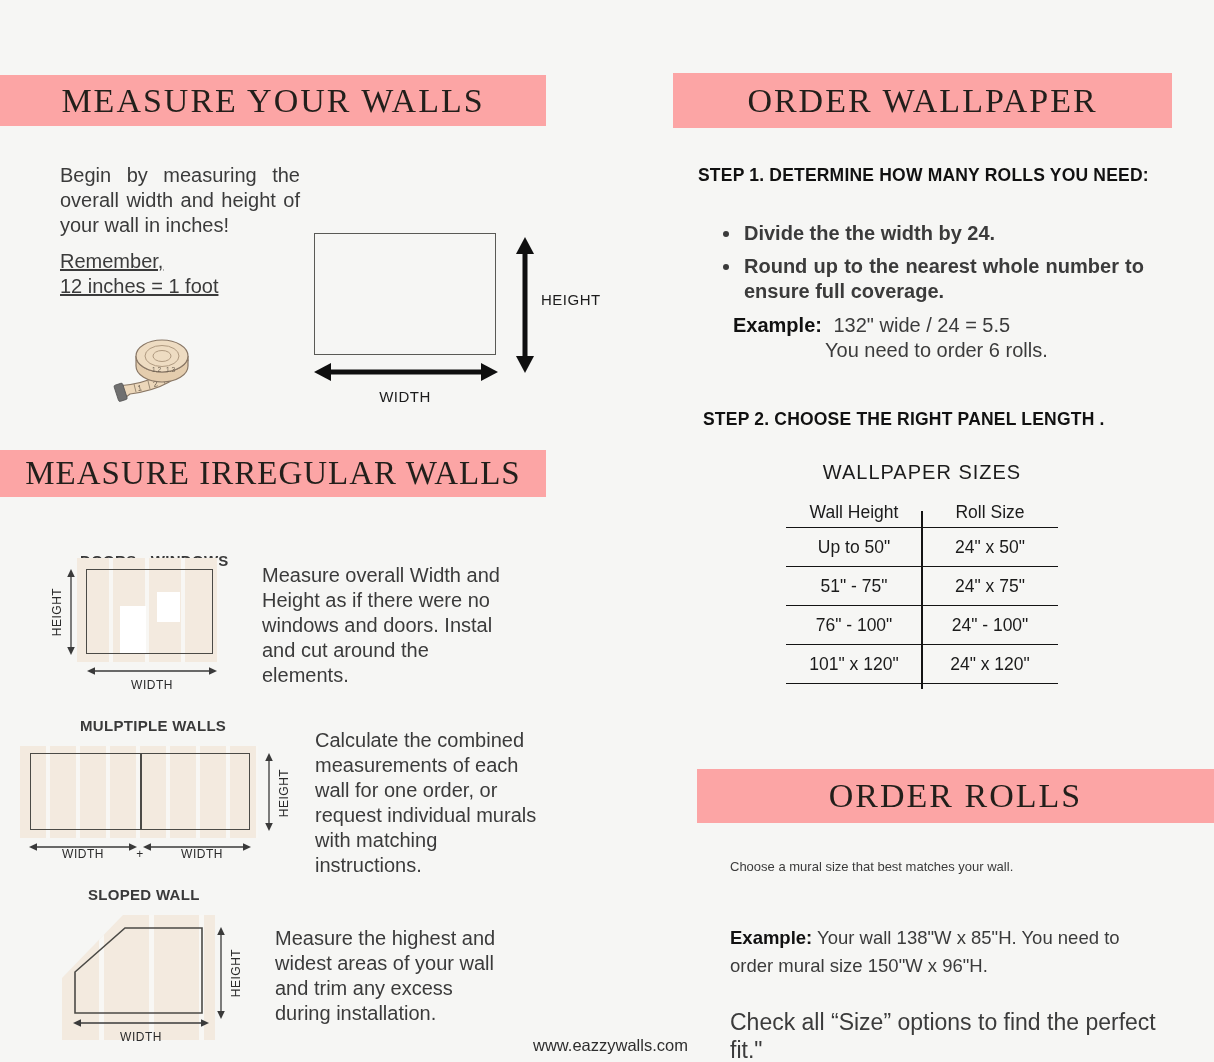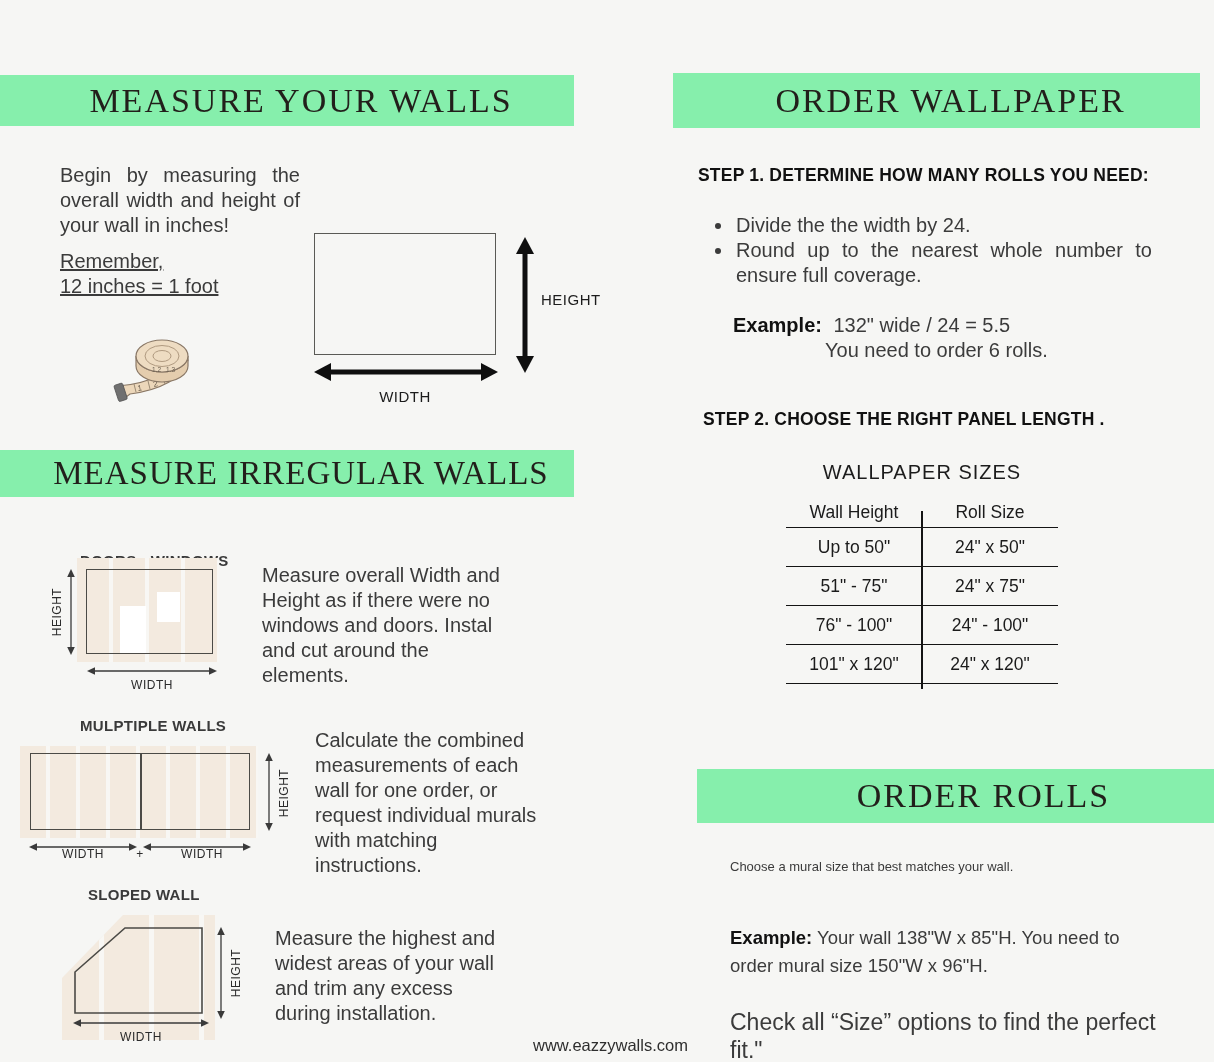--- a/index.html
+++ b/index.html
@@ -1,34 +1,34 @@
 <!DOCTYPE html>
 <html><head>
 <meta charset="utf-8">
 <style>
   html,body{margin:0;padding:0;background:#e9e9e9;}
   #canvas{position:relative;width:1214px;height:1062px;background:#f6f6f4;overflow:hidden;
           font-family:"Liberation Sans",sans-serif;color:#333;}
-  .band{position:absolute;background:#86efac;display:flex;align-items:center;justify-content:center;padding-left:28px;}
+  .band{position:absolute;background:#fca5a5;display:flex;align-items:center;justify-content:center;}
   .band-title{font-family:"Liberation Serif",serif;font-weight:400;color:#221f1b;letter-spacing:2px;white-space:nowrap;}
   .serif34{font-size:34px;}
   .serif33{font-size:33px;letter-spacing:1px;}
   .para{position:absolute;font-size:20px;line-height:25px;color:#3b3b3b;}
   .just{text-align:justify;}
   .sublabel{position:absolute;font-size:15px;font-weight:bold;color:#3a3a3a;letter-spacing:0.3px;}
   .stephead{position:absolute;font-size:17.5px;font-weight:bold;color:#111;letter-spacing:0.2px;white-space:nowrap;}
   .dlabel{position:absolute;font-size:12px;color:#2b2b2b;letter-spacing:0.5px;}
   .dlabel-lg{position:absolute;font-size:15px;color:#1c1c1c;letter-spacing:0.5px;}
   .vtext{transform:translate(-50%,-50%) rotate(-90deg);position:absolute;white-space:nowrap;}
   .outline{position:absolute;border:1.6px solid #4b4a46;background:transparent;box-sizing:border-box;}
   .beige-stripes{position:absolute;}
   .whitebox{position:absolute;background:#ffffff;}
   .arrow{position:absolute;}
   ul.blist{margin:0;padding:0 0 0 22px;}
-  ul.blist li{margin:0;padding:0 0 0 2px;}
+  ul.blist li{margin:8px;padding:0 0 0 2px;font-weight:bold;}
   .wtable{position:absolute;left:786px;top:498px;width:272px;font-size:17.5px;color:#1b1b1b;}
   .wtr{display:flex;border-bottom:1.6px solid #141414;align-items:center;}
   .wtr.head{height:29px;}
   .wtr.row{height:38px;}
   .wtd{width:50%;text-align:center;}
   .vline{position:absolute;left:135px;top:13px;width:1.6px;height:178px;background:#141414;}
   .footer{position:absolute;font-size:16.5px;color:#2e2e2e;}
   b{color:#111;}
 </style>
 </head>

